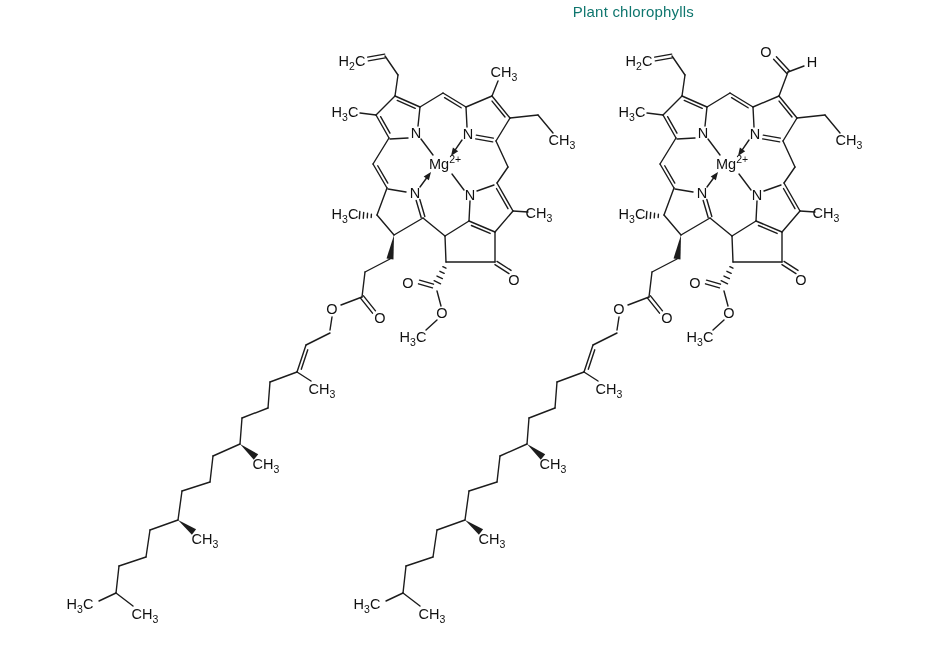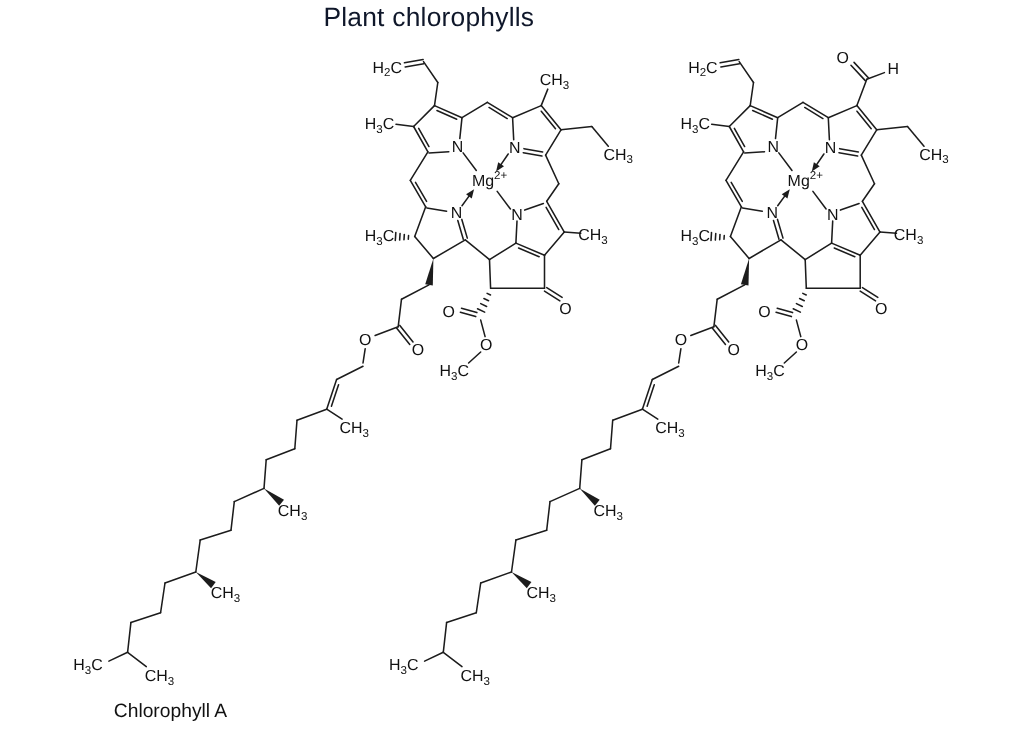--- a/index.html
+++ b/index.html
@@ -1,19 +1,19 @@
 <!DOCTYPE html>
 <html><head>
 <meta charset="utf-8">
 <style>
   html,body{margin:0;padding:0;background:#ffffff;}
   .canvas{position:relative;width:936px;height:667px;background:#ffffff;overflow:hidden;
           font-family:"Liberation Sans","DejaVu Sans",sans-serif;color:#111;}
-  .title{position:absolute;left:294px;top:3px;width:400px;text-align:left;
-         font-size:24px;letter-spacing:0.2px;color:#0f172a;}
+  .title{position:absolute;left:294px;top:3px;width:400px;text-align:right;
+         font-size:15px;letter-spacing:0.2px;color:#0f766e;}
   .caption{position:absolute;top:636px;width:190px;text-align:center;font-size:17.5px;color:#111;}
   .caption.a{left:60px;}
   .caption.b{left:365px;}
   svg.structures{position:absolute;left:0;top:0;}
   text{font-family:"Liberation Sans","DejaVu Sans",sans-serif;}
 </style>
 </head>
 <body>
 
 <div class="canvas">
@@ -257,14 +257,13 @@
         <text x="145" y="619" fill="#111111" font-size="14.5" text-anchor="middle"><tspan>CH</tspan><tspan font-size="10.5" dy="3.5">3</tspan></text>
         <text x="345" y="219" fill="#111111" font-size="14.5" text-anchor="middle"><tspan>H</tspan><tspan font-size="10.5" dy="3.5">3</tspan><tspan dy="-3.5">C</tspan></text>
         <line x1="492" y1="96" x2="501" y2="72" stroke="#1c1c1c" stroke-width="1.4" stroke-linecap="round"></line>
         <line x1="502.39230763408995" y1="70.70714291120217" x2="489.39230763408995" y2="56.70714291120217" stroke="#1c1c1c" stroke-width="1.4" stroke-linecap="round"></line>
         <line x1="499.60769236591005" y1="73.29285708879783" x2="486.60769236591005" y2="59.29285708879783" stroke="#1c1c1c" stroke-width="1.4" stroke-linecap="round"></line>
         <line x1="501" y1="72" x2="517" y2="66" stroke="#1c1c1c" stroke-width="1.4" stroke-linecap="round"></line>
         <text x="479" y="57" fill="#111111" font-size="14.5" text-anchor="middle"><tspan>O</tspan></text>
         <text x="525" y="67" fill="#111111" font-size="14.5" text-anchor="middle"><tspan>H</tspan></text>
       </g>
     </svg>
-  <div class="caption a">Chlorophyll A</div>
 </div>
 
 </body></html>

